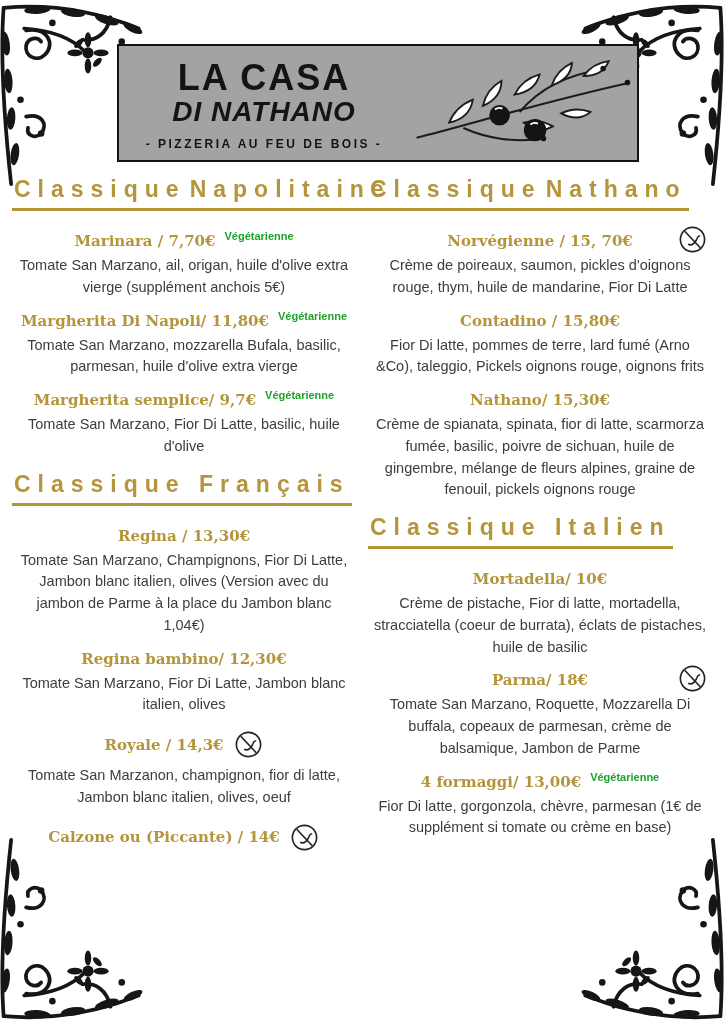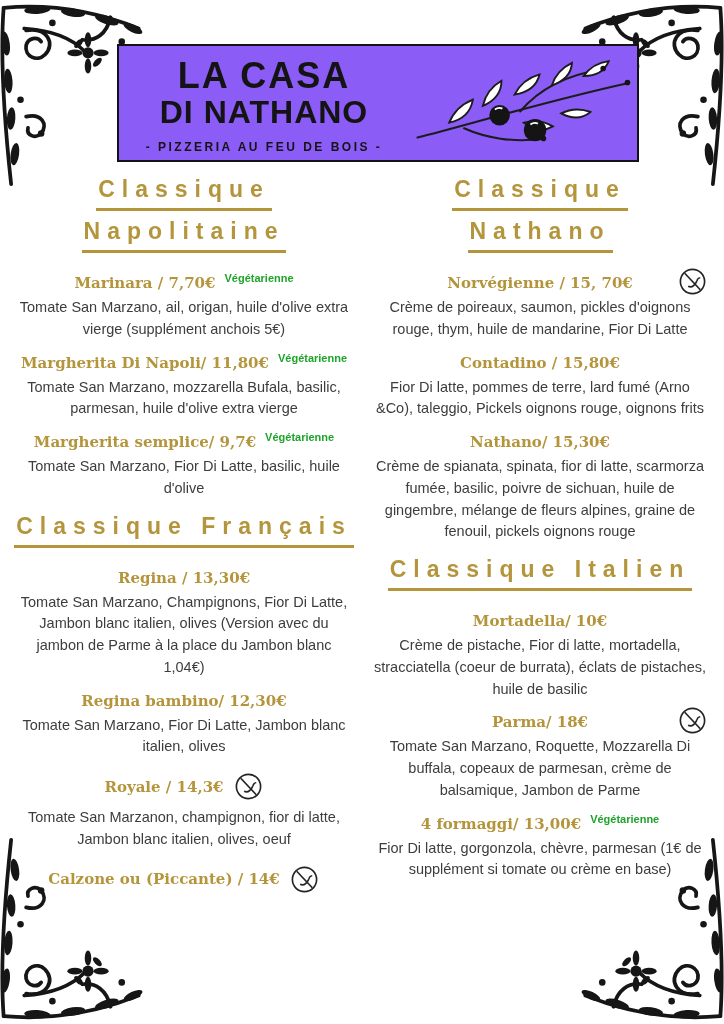--- a/index.html
+++ b/index.html
@@ -15,39 +15,39 @@
   .corner { position: absolute; width: 150px; height: 196px; z-index: 1; pointer-events: none; }
   .corner svg { width: 100%; height: 100%; }
   .corner-tl { top: -2px; left: -2px; }
   .corner-tr { top: -2px; right: -2px; transform: scaleX(-1); }
   .corner-bl { bottom: -2px; left: -2px; transform: scaleY(-1); }
   .corner-br { bottom: -2px; right: -2px; transform: scale(-1,-1); }
 
   
   .header-frame {
     position: absolute; left: 117px; top: 44px; width: 522px; height: 118px;
-    border: 2px solid #131313; background: #8b5cf6; display: flex; align-items: center; z-index: 3;
+    border: 2px solid #131313; background: #a3a3a3; display: flex; align-items: center; z-index: 3;
   }
   .header-text { flex: 0 0 290px; text-align: center; padding-top: 2px; color: #141414; }
   .title1 { font-size: 36px; font-weight: 700; letter-spacing: 2px; }
-  .title2 { font-size: 32px; font-weight: 700; letter-spacing: 1px; margin-top: -3px; }
+  .title2 { font-size: 28px; font-weight: 700; letter-spacing: 1px; margin-top: -3px; font-style: italic; }
   .subtitle { font-size: 12px; font-weight: 700; letter-spacing: 2.5px; margin-top: 9px; }
   .olive { flex: 1; height: 100%; position: relative; }
   .olive svg { position: absolute; left: -4px; top: 2px; width: 234px; height: 112px; }
 
   
   .columns {
     position: absolute; left: 0; right: 0; top: 168px; z-index: 2;
     display: flex; gap: 12px; padding: 0 12px;
   }
   .col { flex: 1; text-align: center; min-width: 0; }
 
   .menu-section { margin-bottom: 4px; }
   .section-heading {
-    display: flex; flex-direction: column; align-items: center;
+    display: flex; flex-direction: row; align-items: center;
     margin: 8px 0 14px; color: var(--gold);
   }
   .heading-line {
     font-size: 23px; font-weight: 700; letter-spacing: 7px; white-space: nowrap;
     border-bottom: 3px solid var(--gold); padding: 0 2px 5px; margin-bottom: 7px;
   }
 
   .menu-item { position: relative; margin-bottom: 13px; }
   .item-name-row {
     display: flex; justify-content: center; align-items: center; gap: 9px; margin-bottom: 5px;

